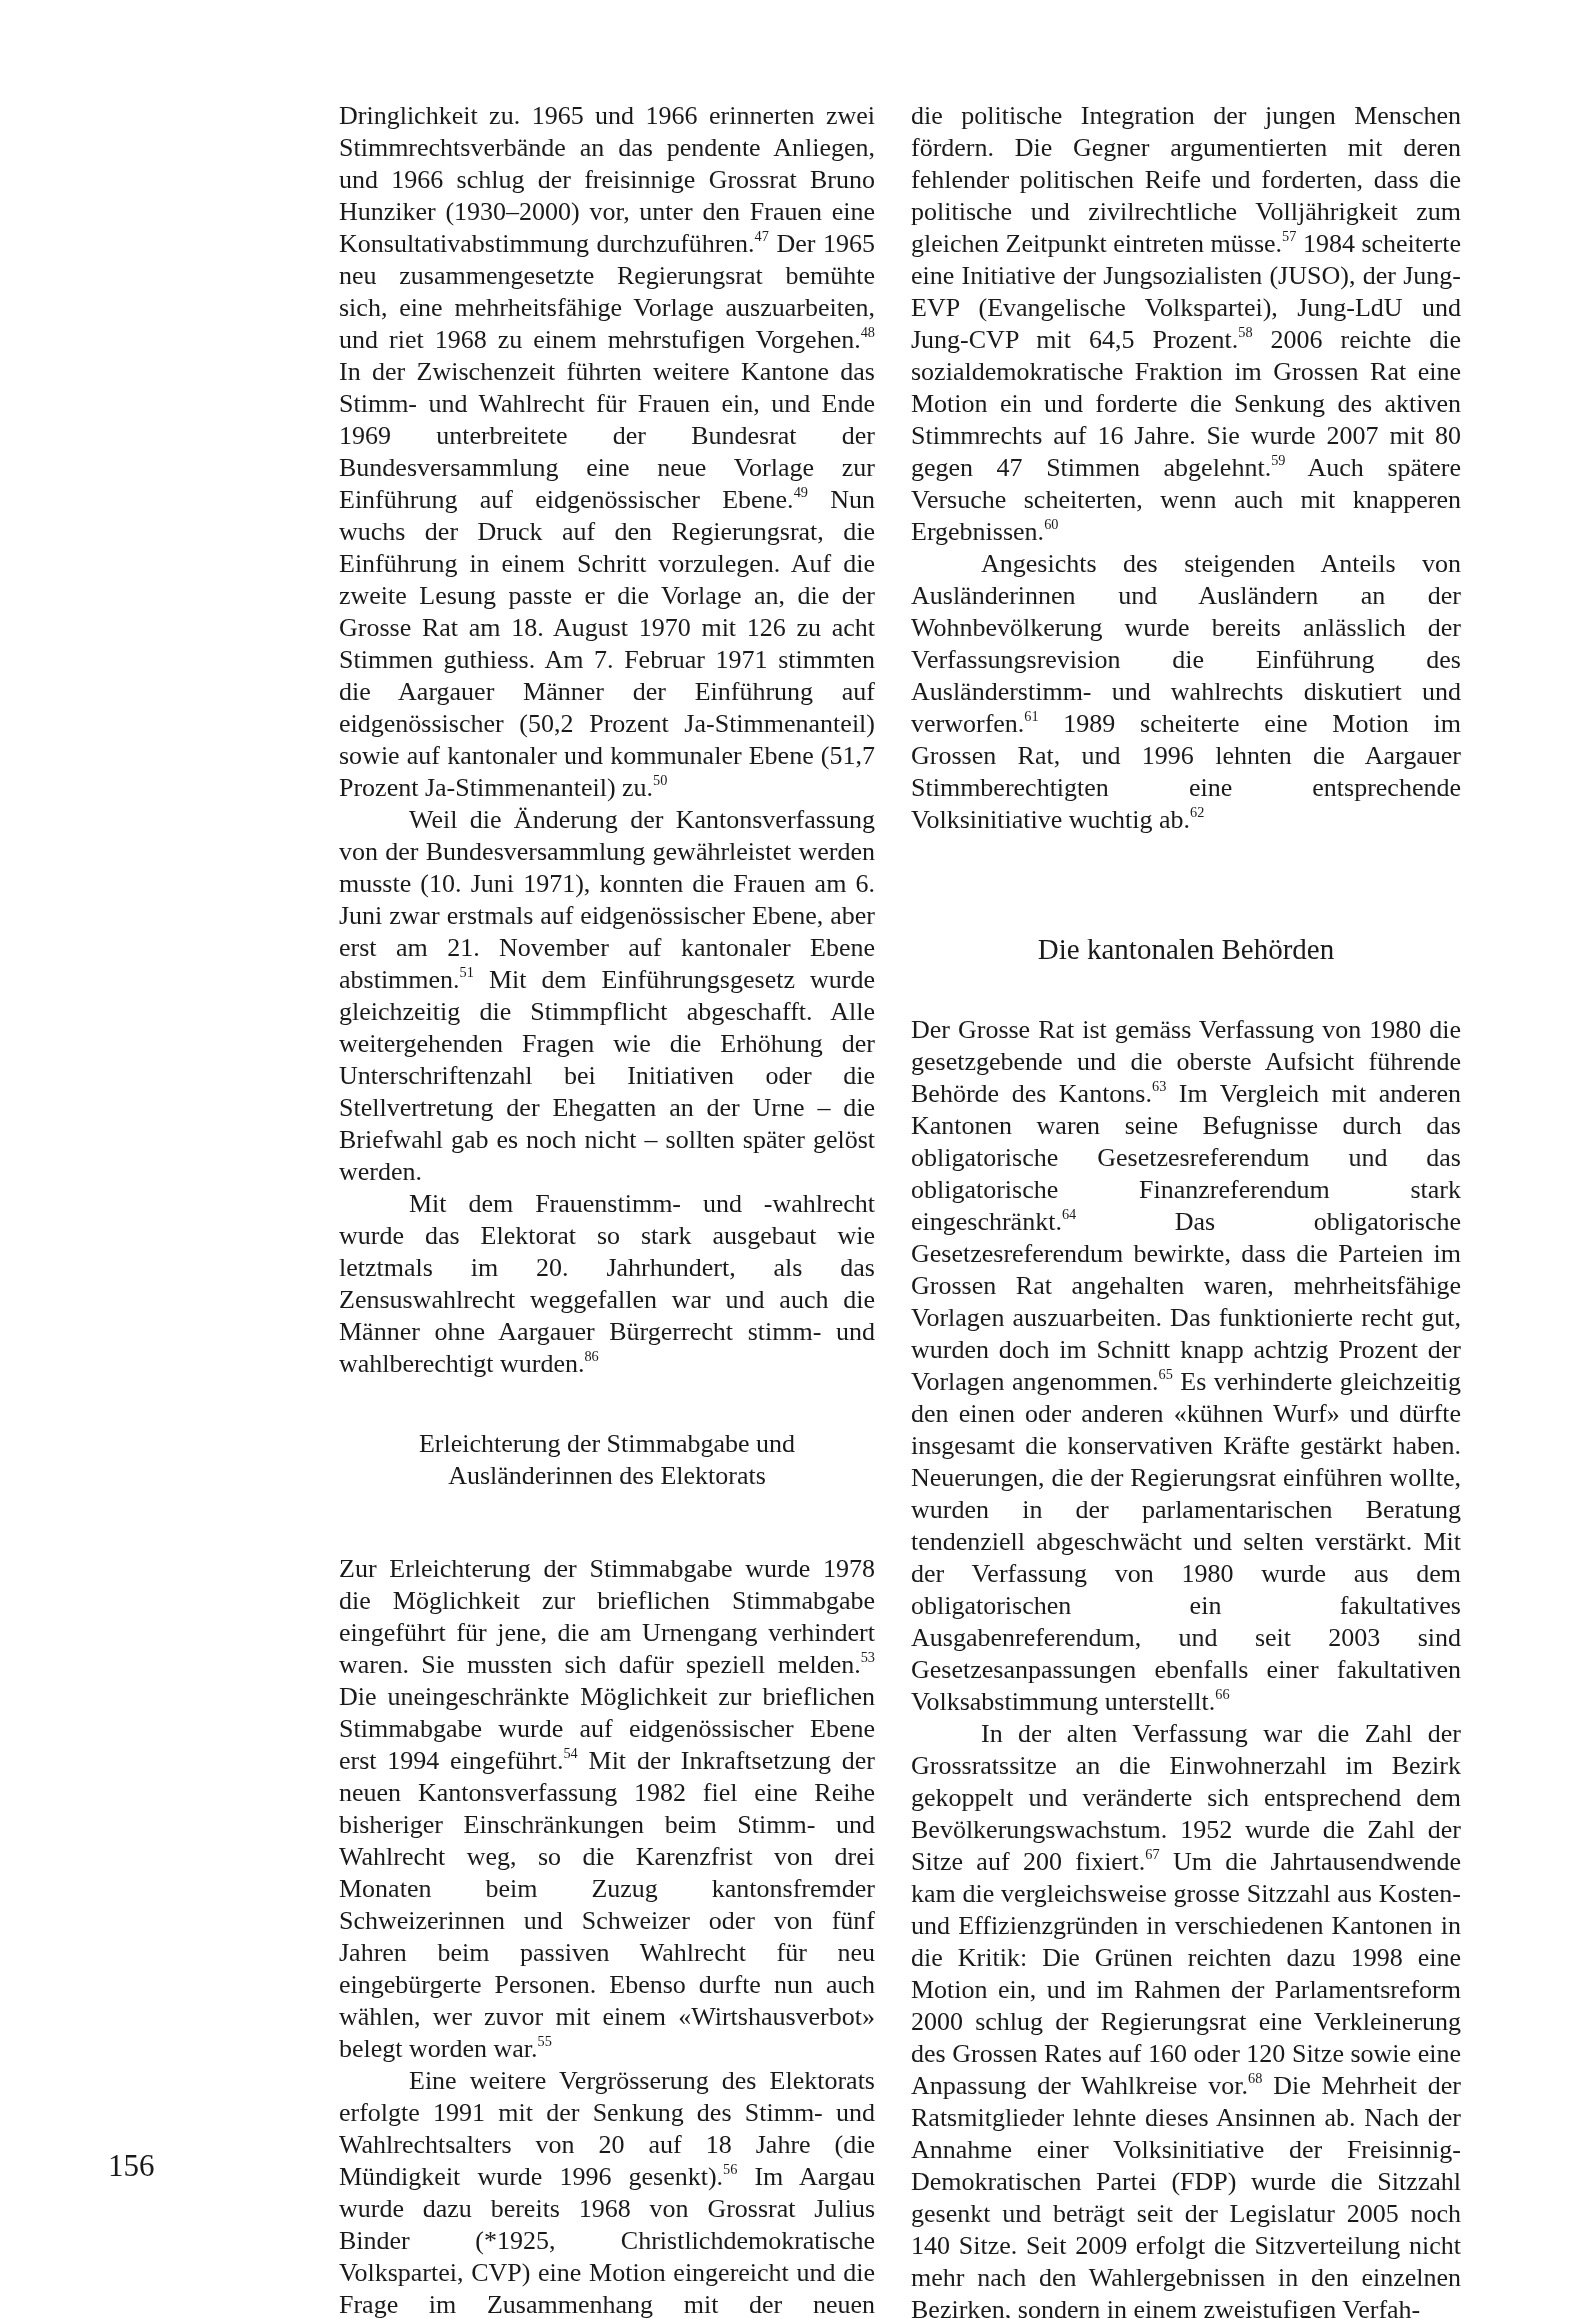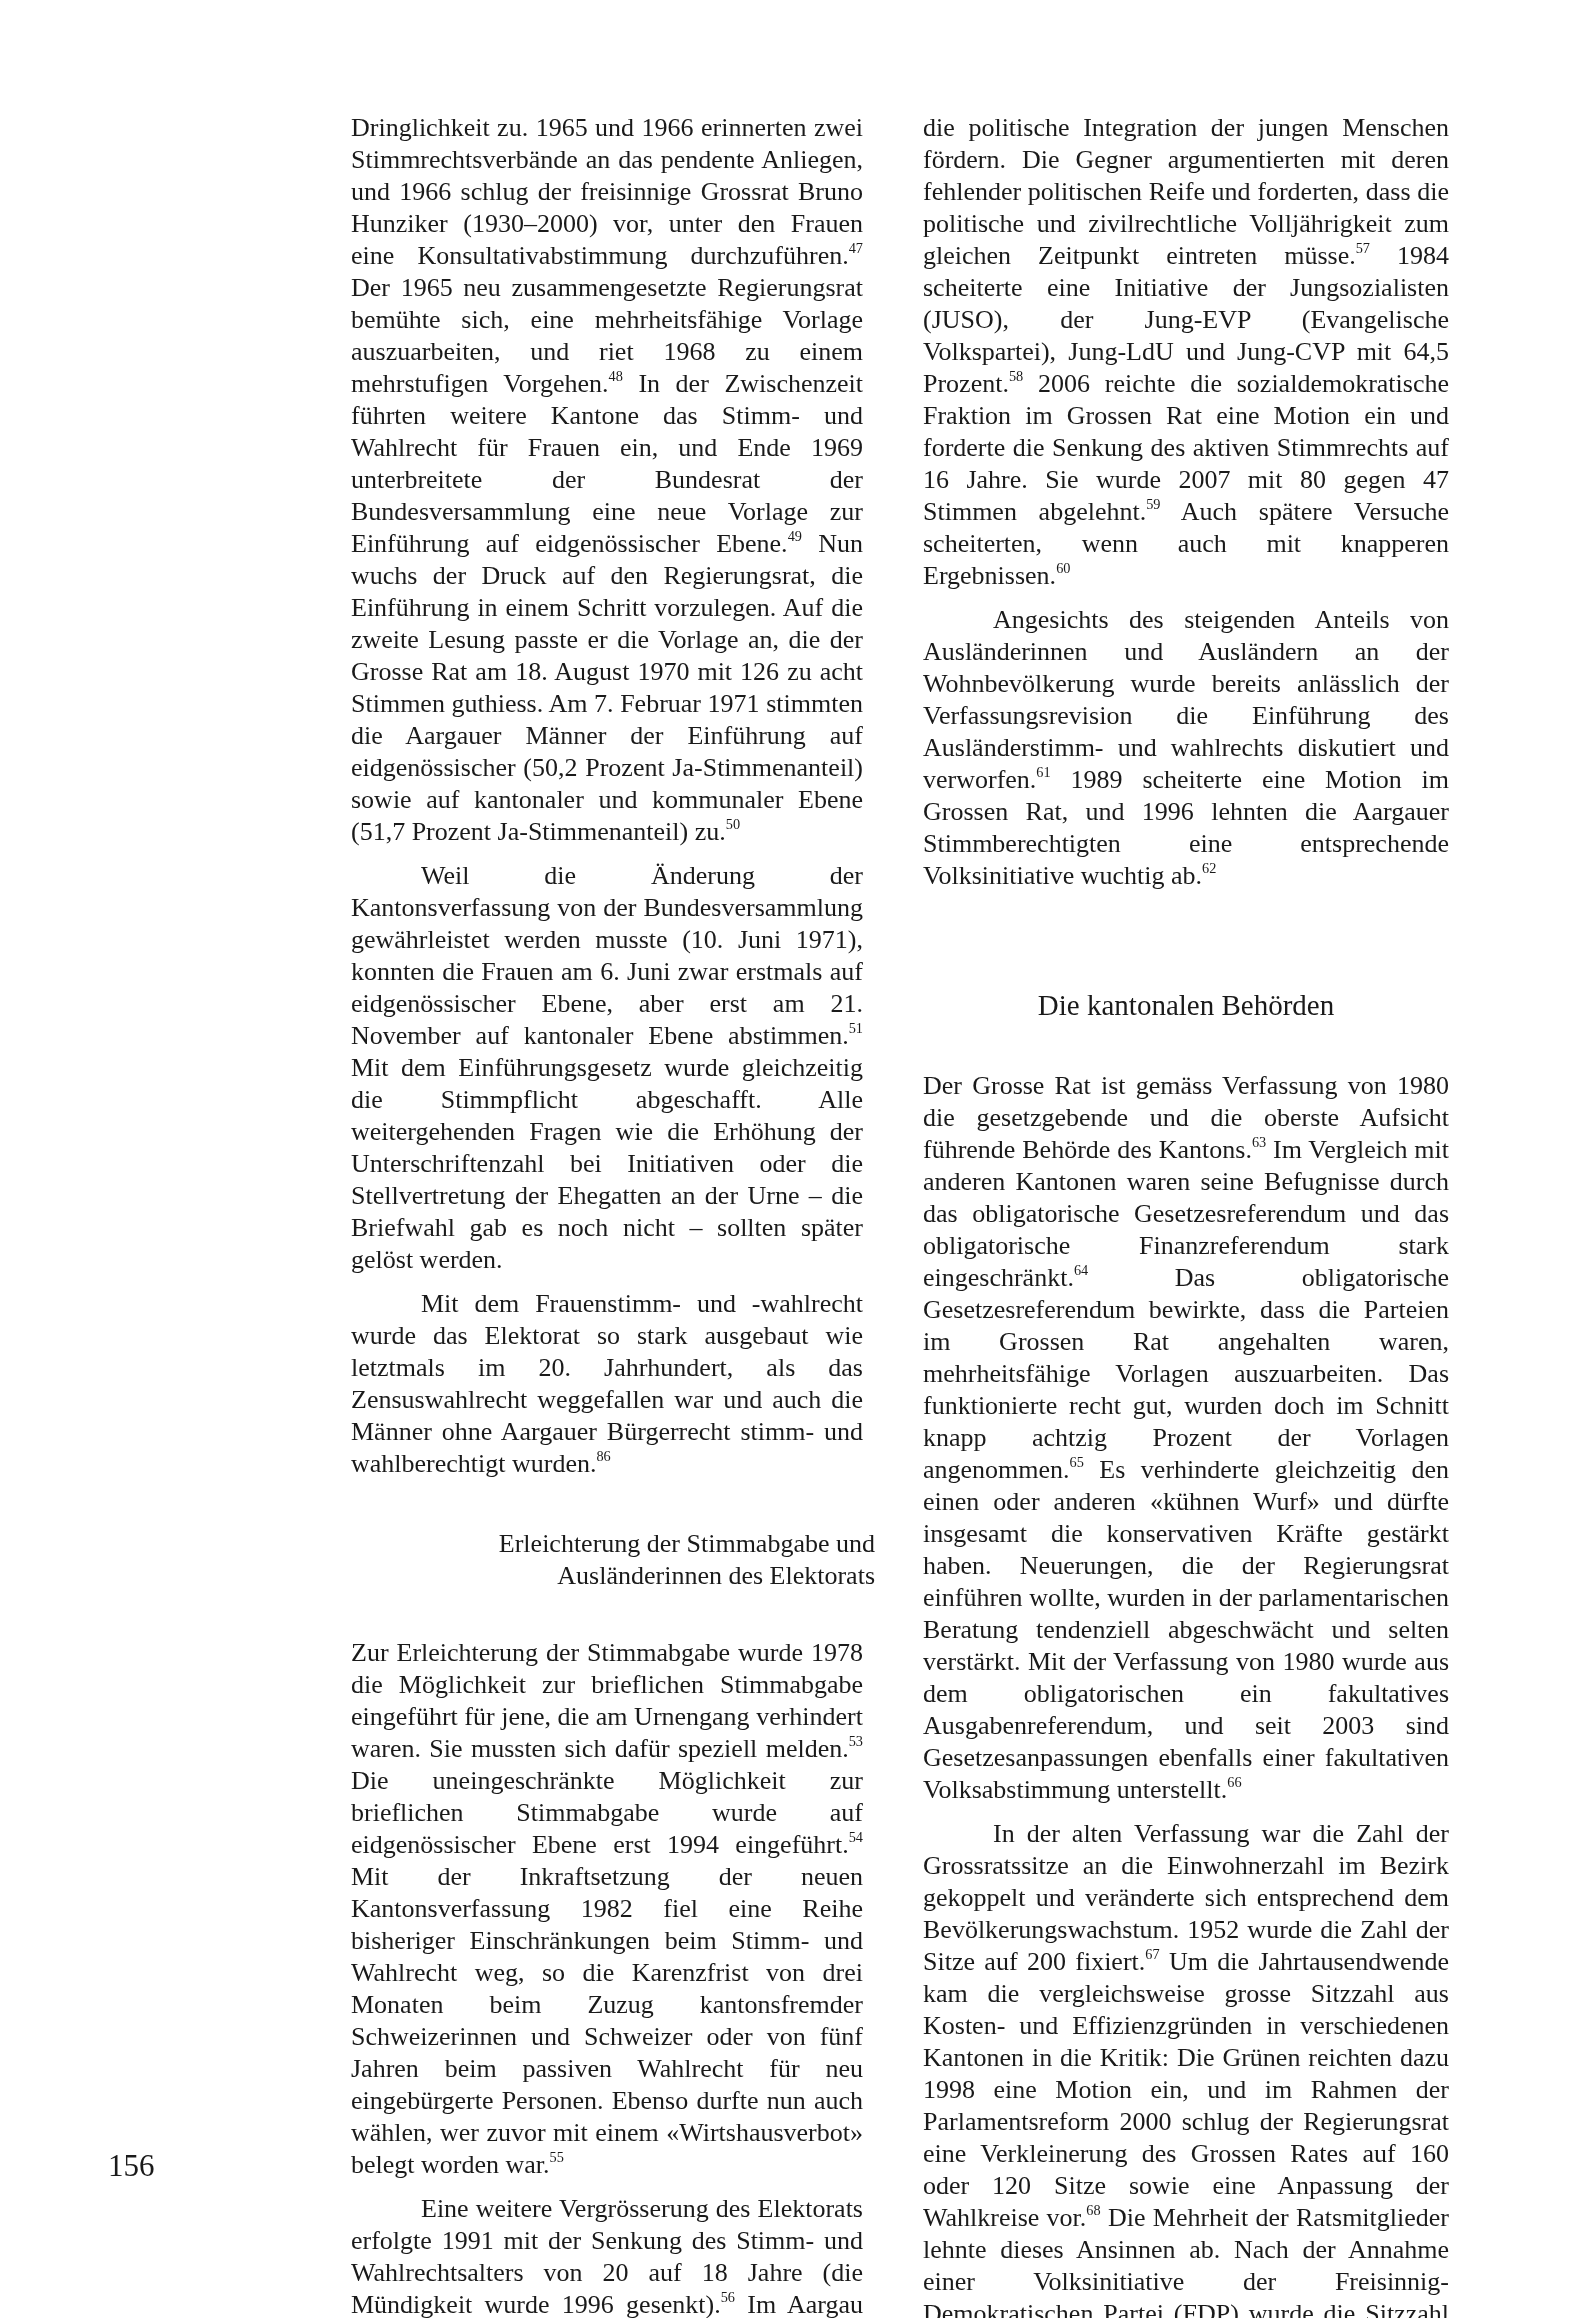--- a/index.html
+++ b/index.html
@@ -1,25 +1,25 @@
 <!DOCTYPE html>
 <html style="font-size:12.8px"><head>
 <meta charset="utf-8">
 <style>
   html, body { margin:0; padding:0; background:#ffffff; }
   body { width:1594px; height:2319px; position:relative; overflow:hidden;
          font-family:"Liberation Serif", "DejaVu Serif", serif; color:#1a1a1a; }
   .col { position:absolute; top:100px; font-size:26px; line-height:32px; }
   .col-left { left:339px; width:536px; }
   .col-right { left:911px; width:550px; }
-  .para { margin:12px; text-align:justify; hyphens:manual; }
+  .para { margin:0; text-align:justify; hyphens:manual; }
   .para.indent { text-indent:70px; }
   sup { font-size:0.55em; line-height:0; vertical-align:0.75em; }
   .subhead { text-align:center; margin:0; font-weight:normal; font-size:26px; line-height:32px; }
-  .subhead-left { margin-top:48px; margin-bottom:45px;text-align:right; }
+  .subhead-left { margin-top:48px; margin-bottom:61px; }
   .subhead-right { font-size:29px; margin-top:97px; margin-bottom:49px; }
   .page-number { position:absolute; left:108px; top:2150px; font-size:31px; line-height:32px; }
 </style>
 </head>
 <body>
 
 <div>
 
   <div class="col col-left">
     <p class="para"><span>Dringlichkeit zu. 1965 und 1966 erinnerten zwei Stimmrechtsverbände an das pendente Anliegen, und 1966 schlug der freisinnige Grossrat Bruno Hunziker (1930–2000) vor, unter den Frauen eine Konsultativabstimmung durchzuführen.</span><sup>47</sup><span> Der 1965 neu zusammengesetzte Regierungsrat bemühte sich, eine mehrheitsfähige Vorlage auszuarbeiten, und riet 1968 zu einem mehrstufigen Vorgehen.</span><sup>48</sup><span> In der Zwischenzeit führten weitere Kantone das Stimm- und Wahlrecht für Frauen ein, und Ende 1969 unterbreitete der Bundesrat der Bundesversammlung eine neue Vorlage zur Einführung auf eidgenössischer Ebene.</span><sup>49</sup><span> Nun wuchs der Druck auf den Regierungsrat, die Einführung in einem Schritt vorzulegen. Auf die zweite Lesung passte er die Vorlage an, die der Grosse Rat am 18. August 1970 mit 126 zu acht Stimmen guthiess. Am 7. Februar 1971 stimmten die Aargauer Männer der Einführung auf eidgenössischer (50,2 Prozent Ja-Stimmenanteil) sowie auf kantonaler und kommunaler Ebene (51,7 Prozent Ja-Stimmenanteil) zu.</span><sup>50</sup></p>

